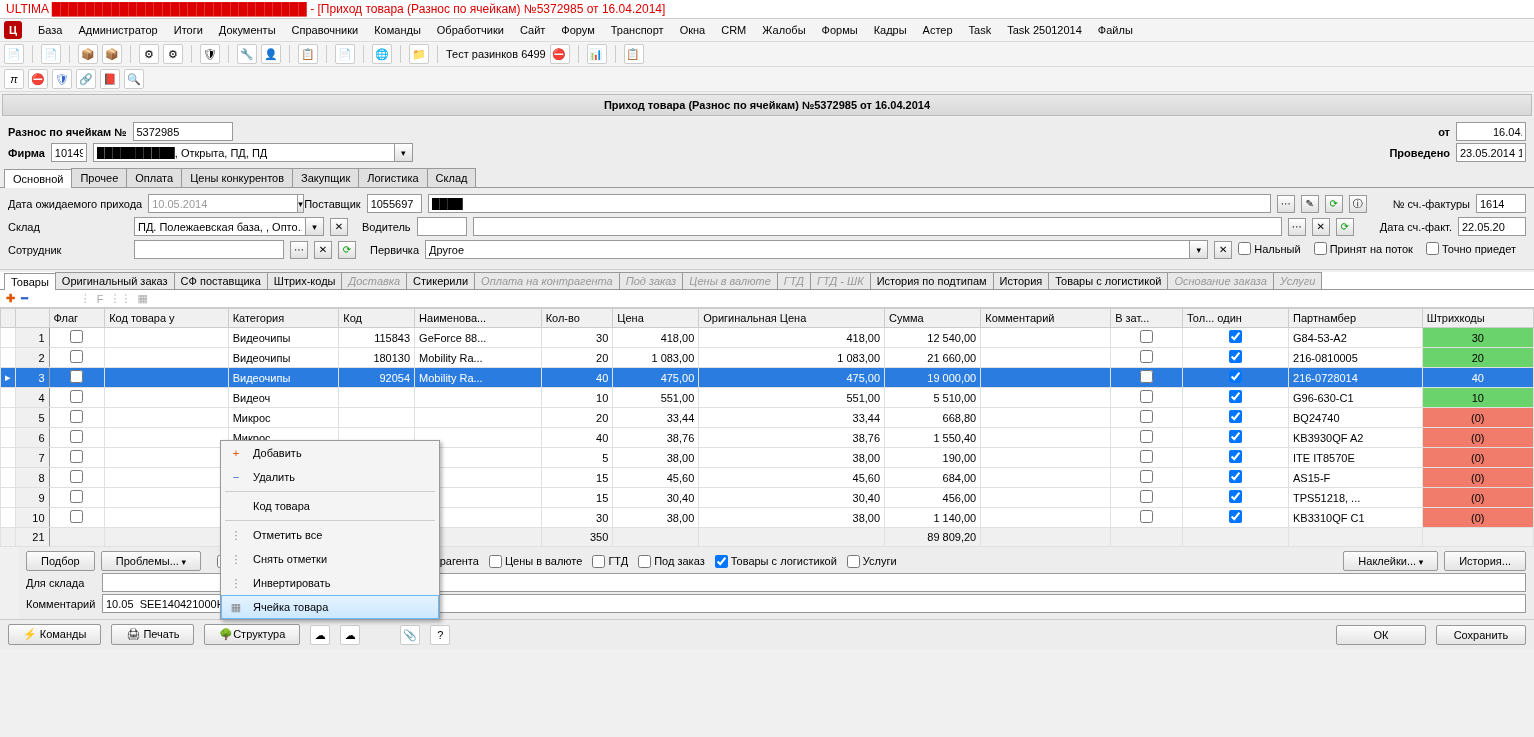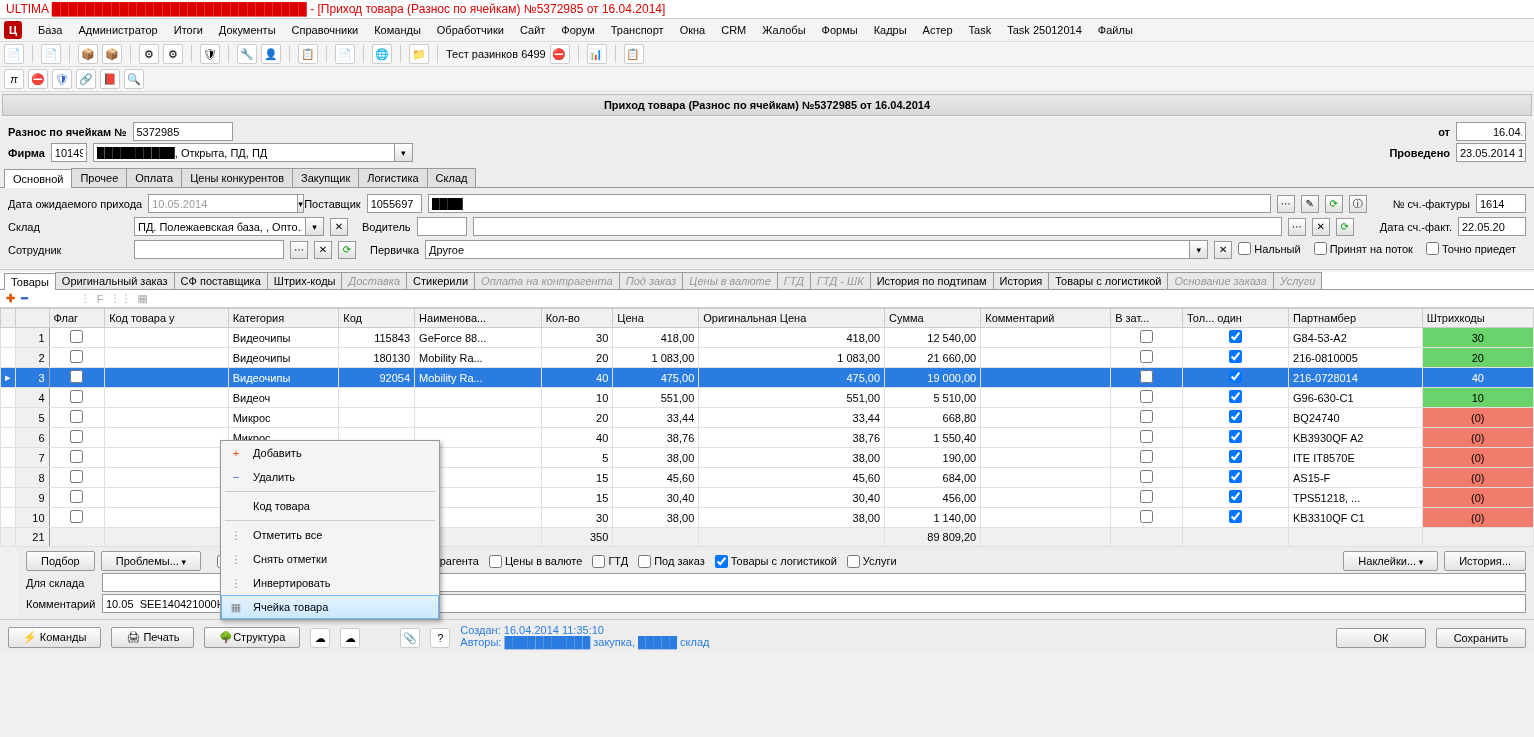--- a/index.html
+++ b/index.html
@@ -531,24 +531,20 @@
 
 <div class="status-bar">
   <button class="btn-std"><span style="color:#ca0">⚡</span> <span>Команды</span></button>
   <button class="btn-std">🖨 <span>Печать</span></button>
   <button class="btn-std">🌳<span>Структура</span></button>
   <span class="tb-icon">☁</span>
   <span class="tb-icon">☁</span>
   <span style="width:20px"></span>
   <span class="tb-icon">📎</span>
   <span class="tb-icon">?</span>
-  <div style="color:#2a7ce0">
-    <div><span>Создан:</span> <span>16.04.2014 11:35:10</span></div>
-    <div><span>Авторы:</span> <span>███████████ закупка, █████ склад</span></div>
-  </div>
   <div class="flex1"></div>
   <button class="btn-std" style="min-width:90px">ОК</button>
   <button class="btn-std" style="min-width:90px">Сохранить</button>
 </div>
 
 <div class="ctx-menu" id="ctx">
     <div class="ctx-item">
       <span class="ci-icon" style="color:#d50">+</span>
       <span>Добавить</span>
     </div>

